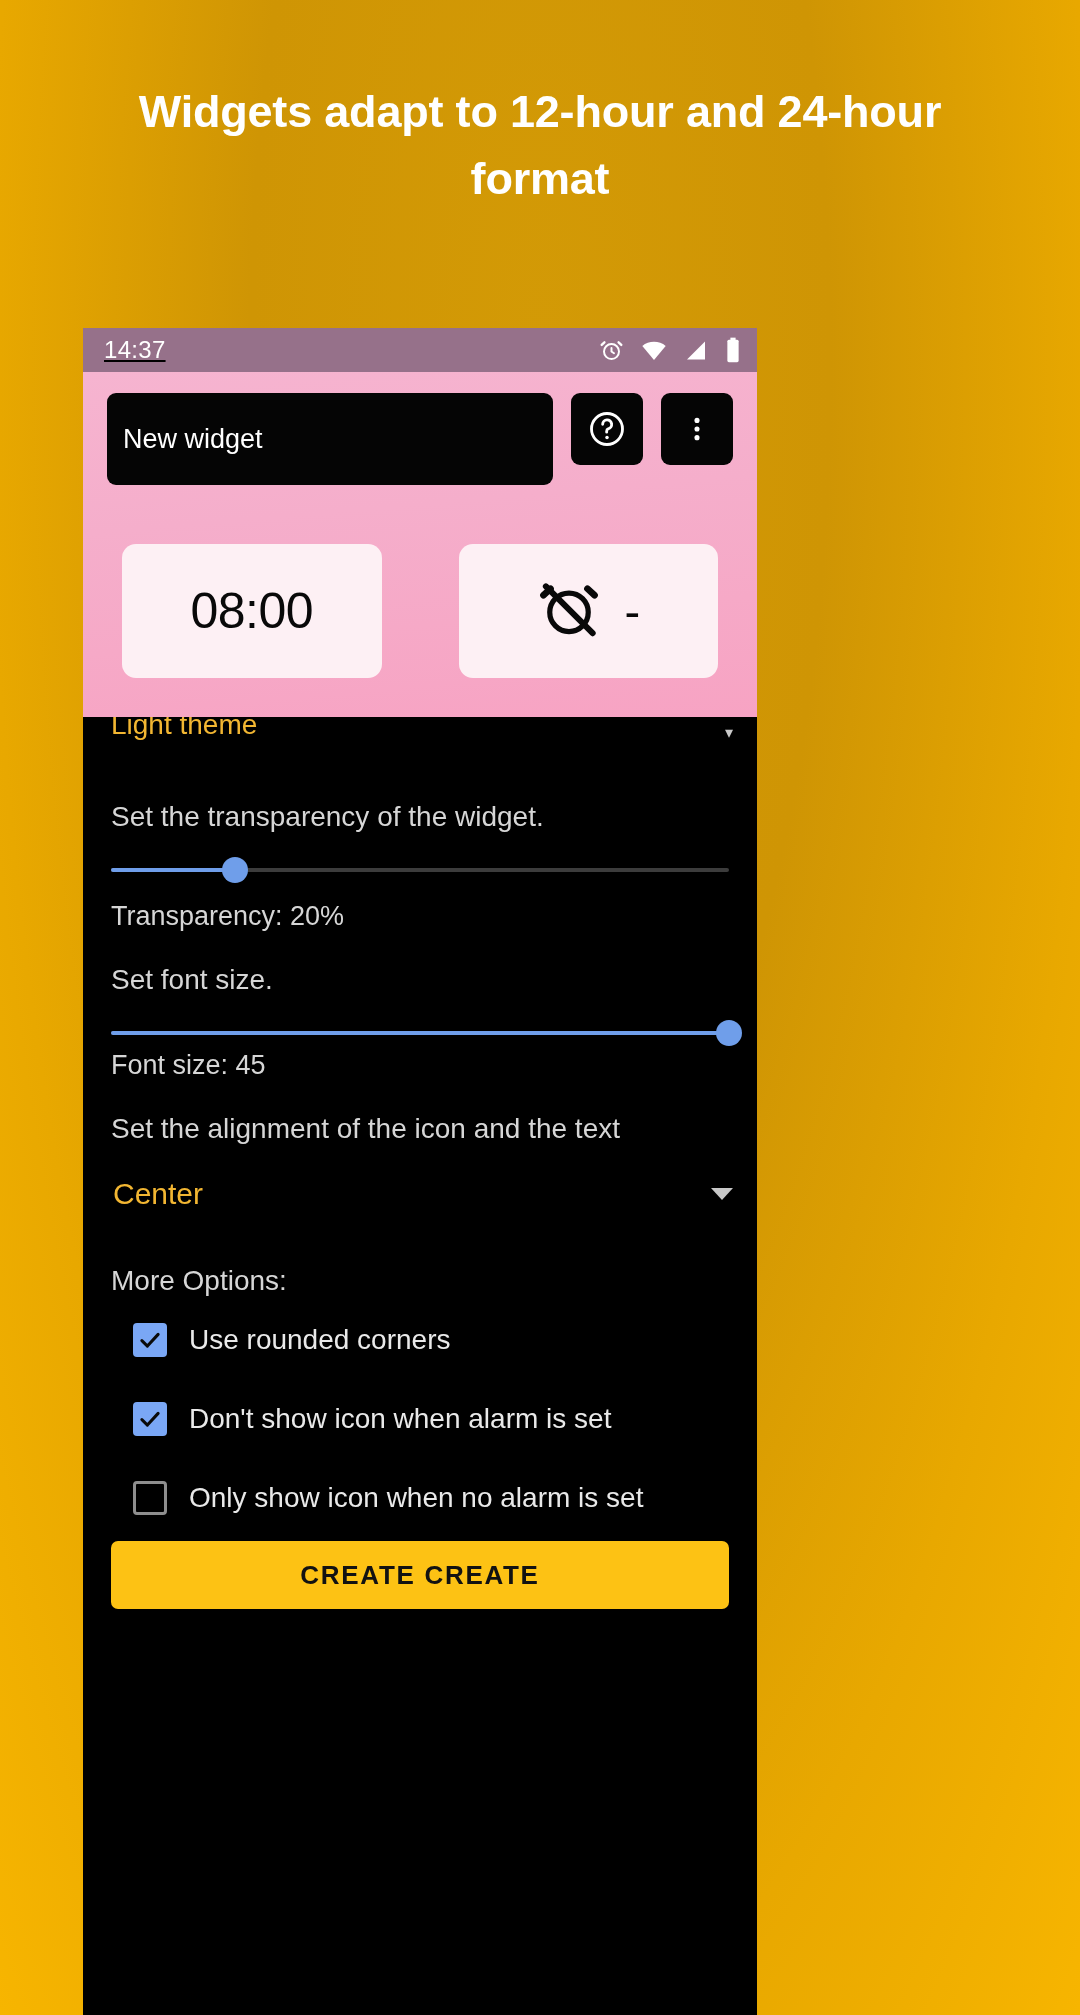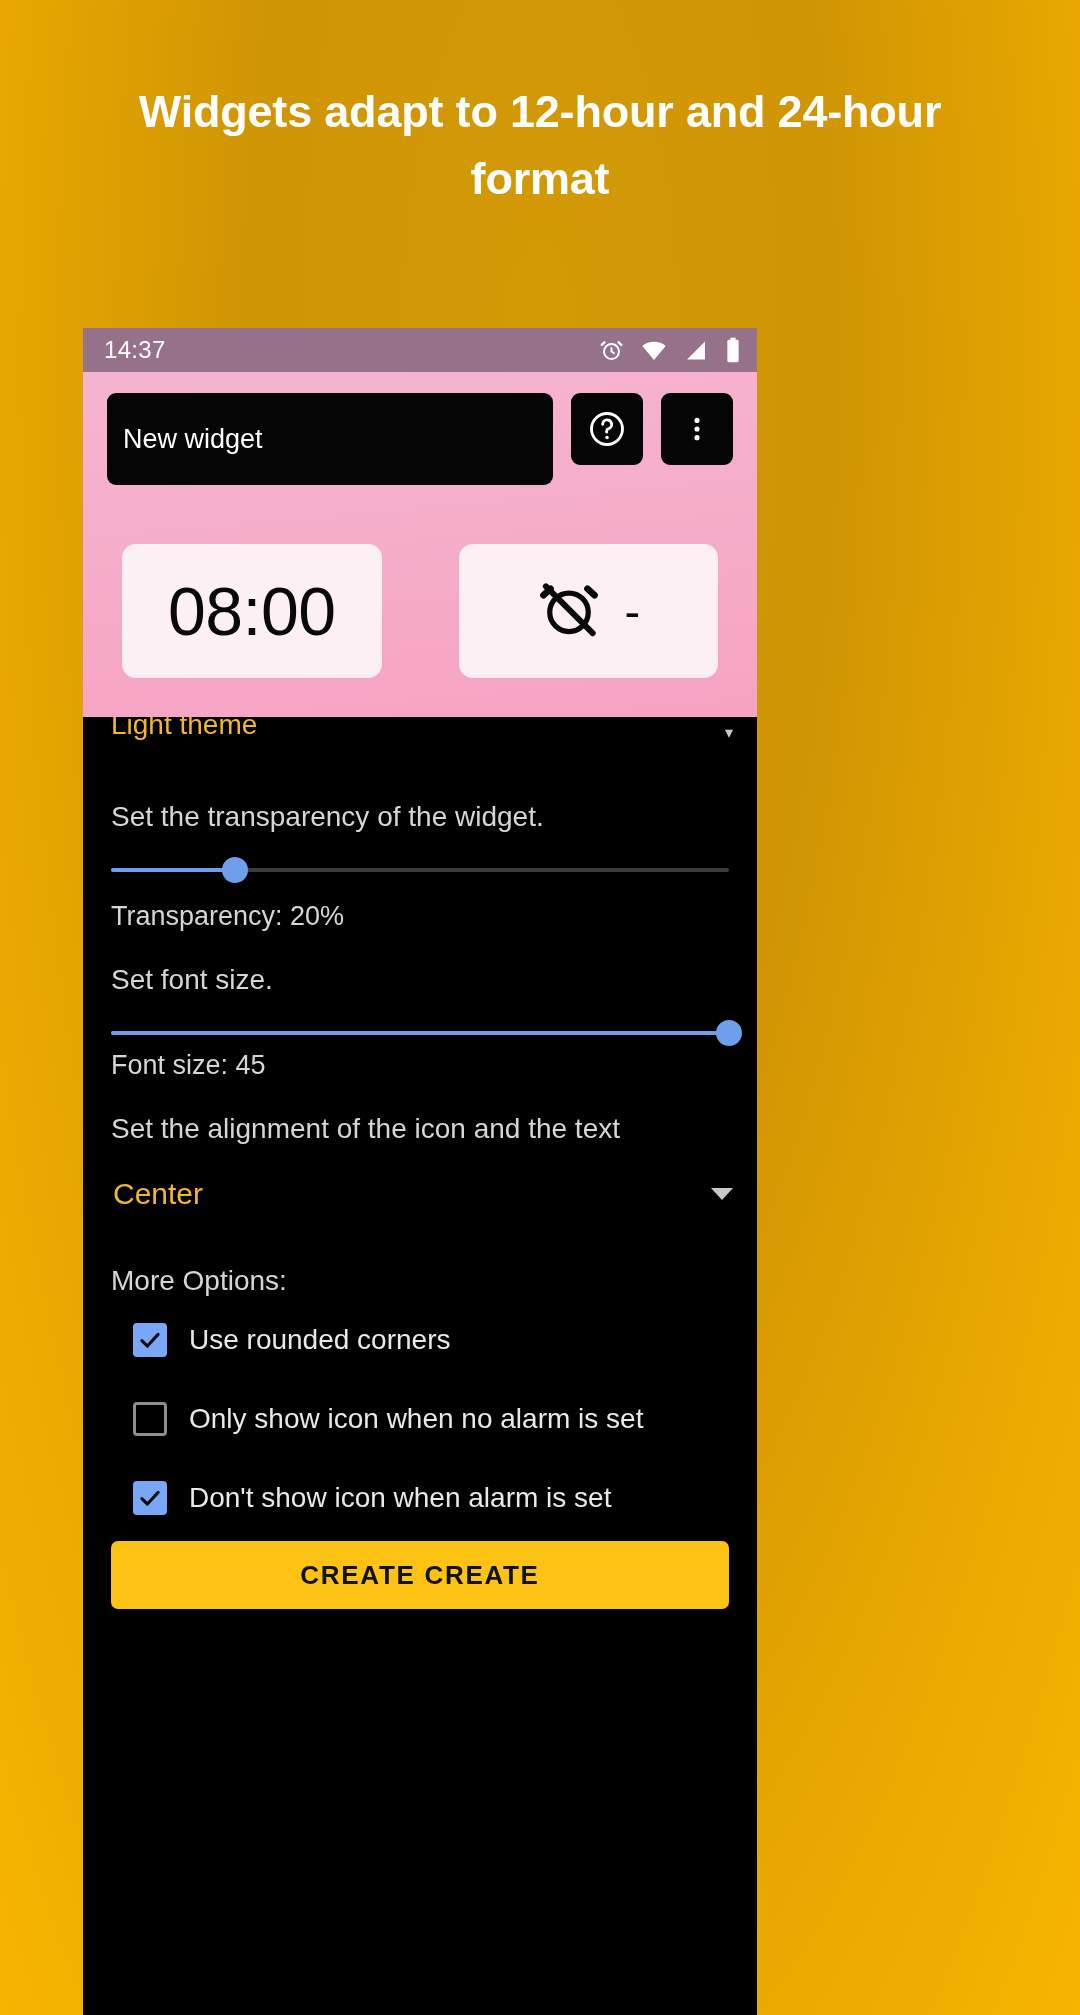--- a/index.html
+++ b/index.html
@@ -24,20 +24,21 @@
     position:absolute; left:83px; top:328px;
     width:674px; height:1687px;
     overflow:hidden; background:#000;
   }
 
   
   .statusbar {
     height:44px; background:#96718a; position:relative;
     display:flex; align-items:center;
     padding:0 16px 0 21px;
+    text-decoration:underline;
   }
   .status-time { color:#fff; font-size:24px; letter-spacing:.3px; }
   .status-icons { margin-left:auto; display:flex; align-items:center; gap:17px; }
   .status-icons svg { display:block; }
 
   
   .preview {
     height:345px;
     background: linear-gradient(175deg, #f6b4d0 0%, #f5aecb 40%, #f6a9c7 70%, #f7a3c3 100%);
     padding:21px 24px 0 24px;
@@ -53,21 +54,21 @@
     display:flex; align-items:center; justify-content:center;
   }
   .icon-btn svg { display:block; }
 
   .cards { display:flex; gap:77px; margin-top:59px; padding:0 15px; }
   .card {
     background:#fdf0f4; border-radius:14px;
     height:134px; display:flex; align-items:center; justify-content:center;
   }
   .card-time { width:260px; }
-  .card-time .t { font-size:68px; color:#090909; letter-spacing:-.5px; }
+  .card-time .t { font-size:50px; color:#090909; letter-spacing:-.5px; }
   .card-alarm { width:260px; gap:22px; }
   .card-alarm .dash { font-size:47px; color:#090909; line-height:1; }
 
   
   .settings {
     background:#000000; color:#d8d8d8;
     padding:0 0 0 0; position:relative; height:1298px;
     overflow:hidden;
   }
   .row-theme {
@@ -232,29 +233,29 @@
     <div class="check-row" style="margin-top:26px;">
       <span class="cb on">
         <svg width="26" height="26" viewBox="0 0 24 24" fill="none" stroke="#0a0a0a" stroke-width="2.8" stroke-linecap="round" stroke-linejoin="round">
             <path d="M4.5 12.6 9.6 17.6 19.5 6.8"></path>
           </svg>
       </span>
       <span class="check-label">Use rounded corners</span>
     </div>
 
     <div class="check-row" style="margin-top:45px;">
-      <span class="cb off"></span>
-      <span class="check-label">Only show icon when no alarm is set</span>
-    </div>
-
-    <div class="check-row" style="margin-top:45px;">
       <span class="cb on">
         <svg width="26" height="26" viewBox="0 0 24 24" fill="none" stroke="#0a0a0a" stroke-width="2.8" stroke-linecap="round" stroke-linejoin="round">
             <path d="M4.5 12.6 9.6 17.6 19.5 6.8"></path>
           </svg>
       </span>
       <span class="check-label">Don't show icon when alarm is set</span>
     </div>
 
+    <div class="check-row" style="margin-top:45px;">
+      <span class="cb off"></span>
+      <span class="check-label">Only show icon when no alarm is set</span>
+    </div>
+
     <div class="create-btn">CREATE CREATE</div>
 
   </div>
 </div>
 
 </body></html>

